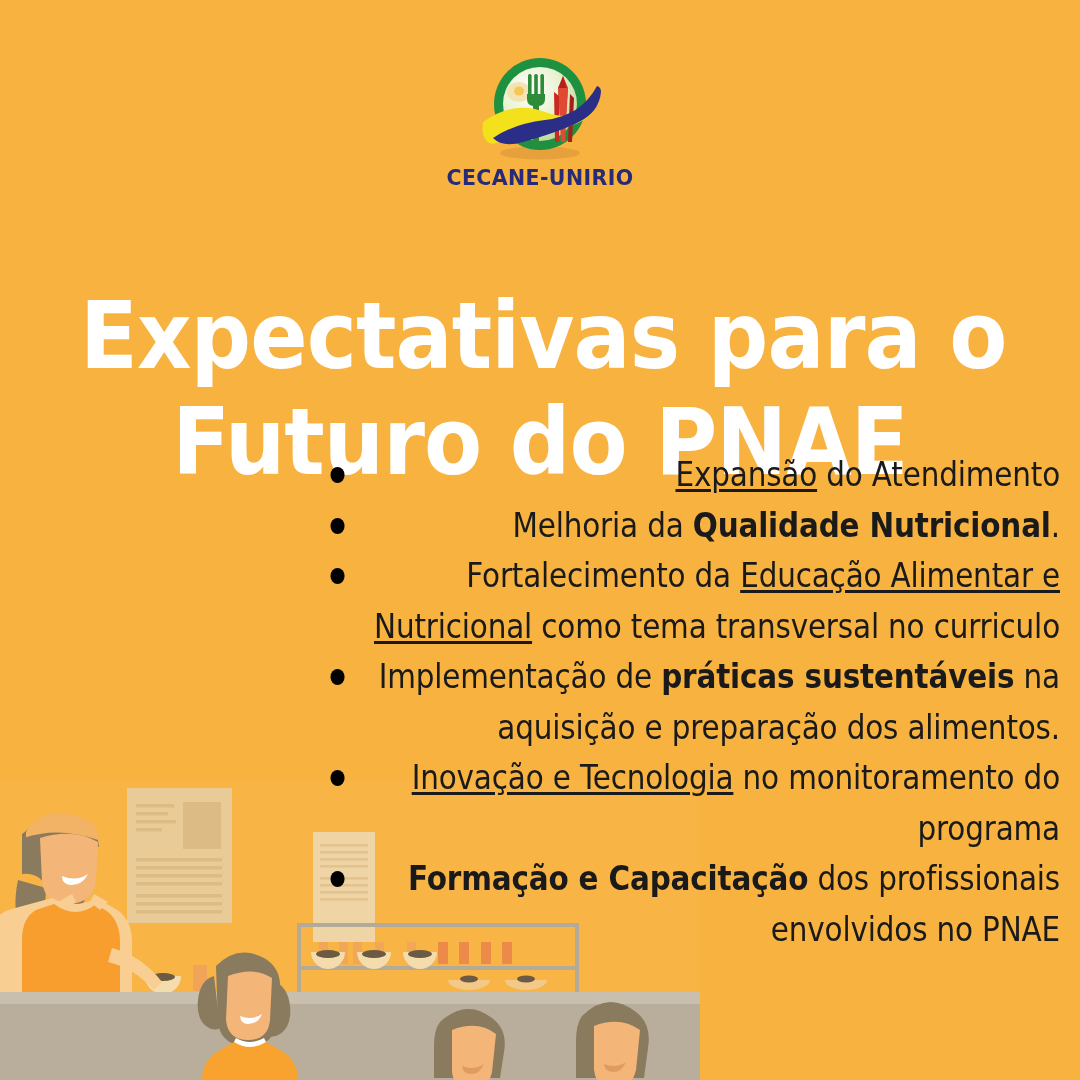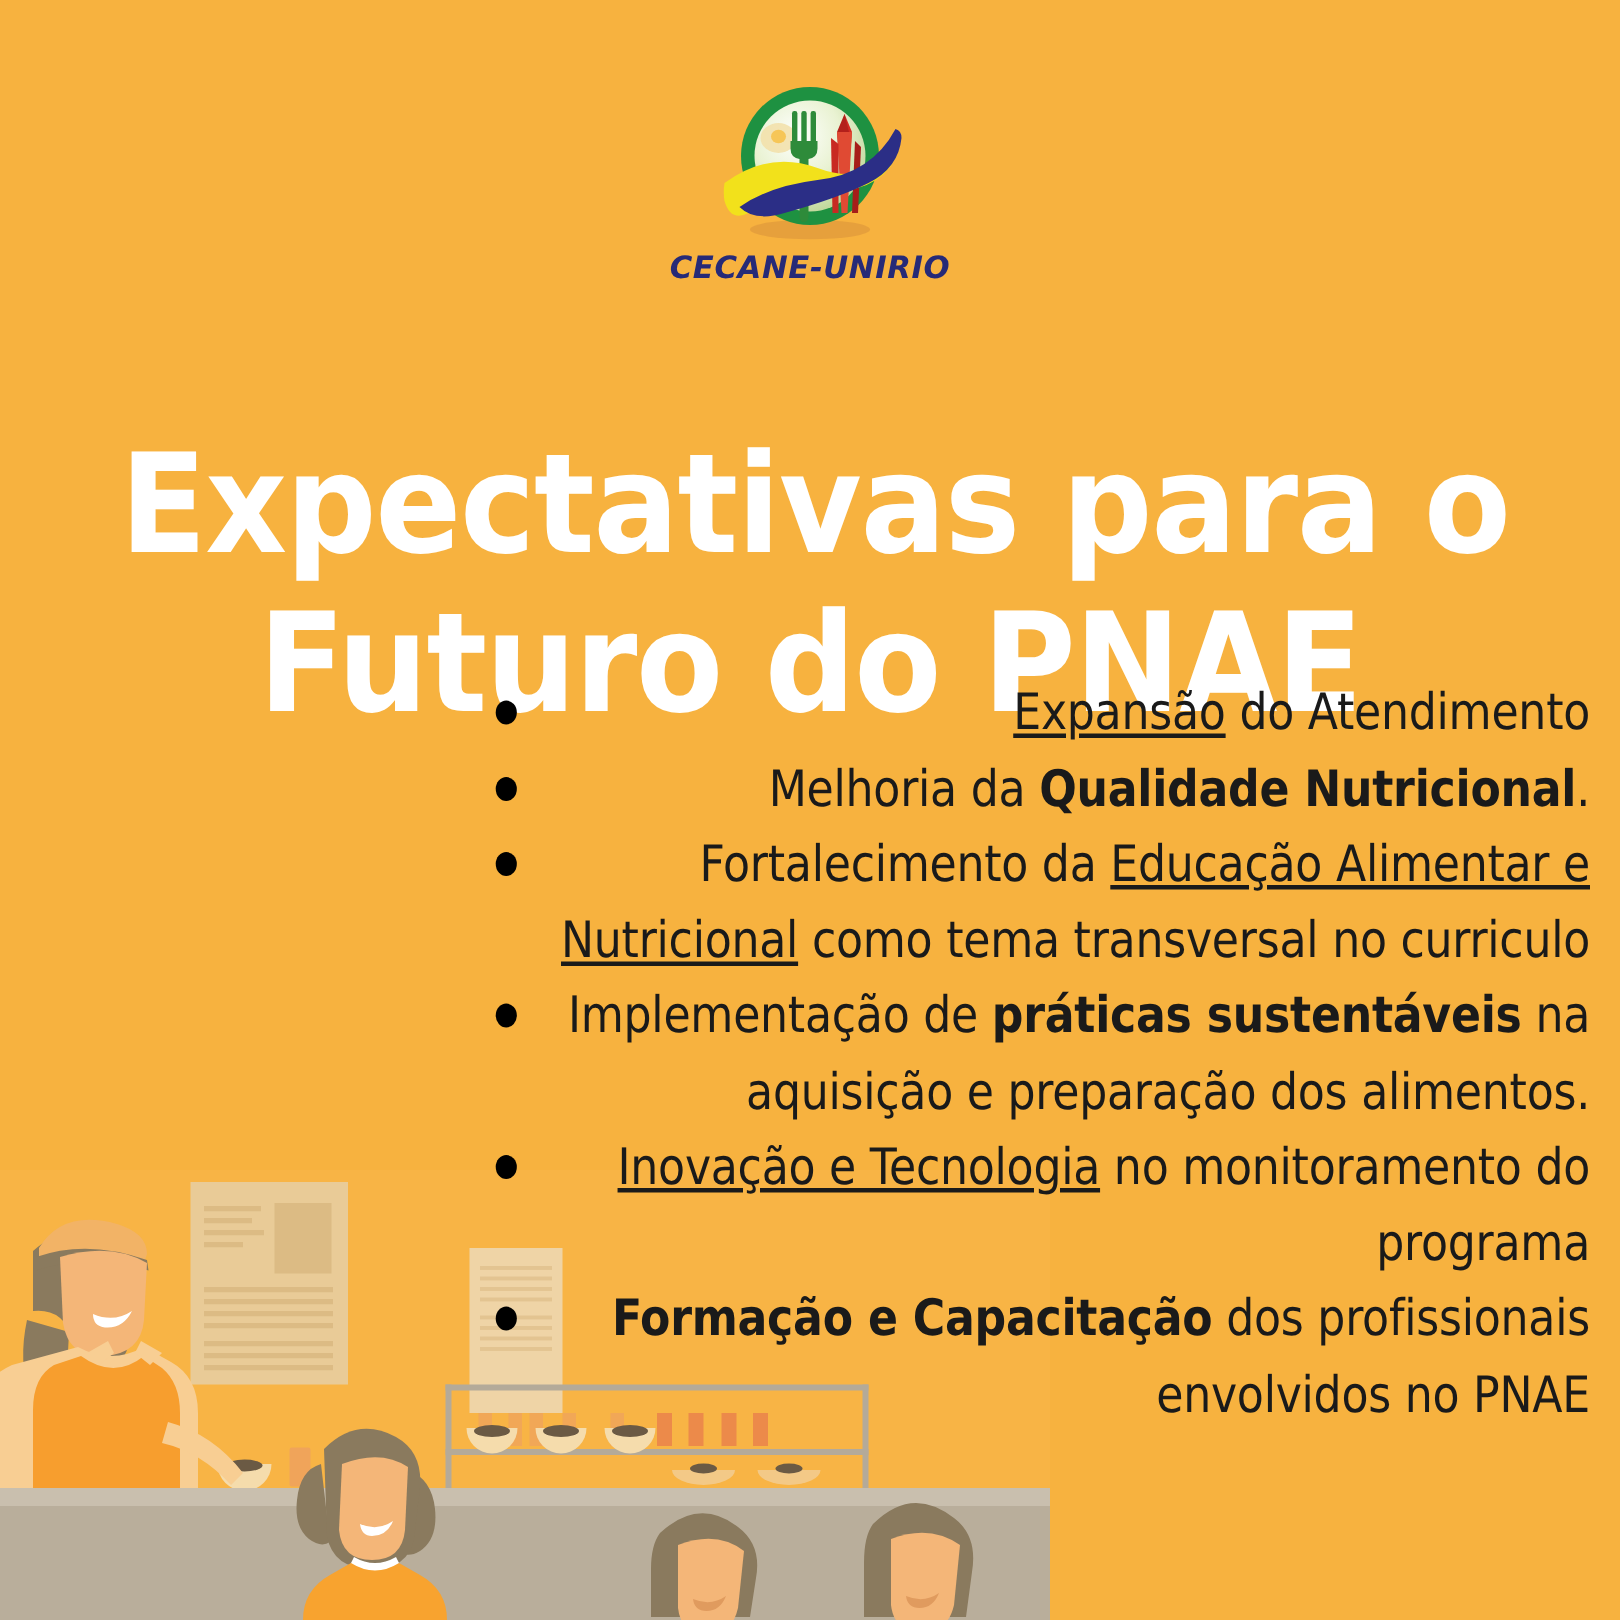--- a/index.html
+++ b/index.html
@@ -25,21 +25,20 @@
     z-index:0;
     pointer-events:none;
   }
 
   
   #logo-block{
     position:absolute;
     top:52px;left:0;right:0;
     display:flex;flex-direction:column;align-items:center;
     z-index:3;
-    font-style:italic;
   }
   #logo-mark{width:130px;height:115px;display:block;}
   #logo-wordmark{
     margin-top:1px;
     font-family:"DejaVu Sans", sans-serif;
     font-weight:700;
     font-size:20.5px;
     letter-spacing:0.4px;
     color:#262A77;
     line-height:1;

